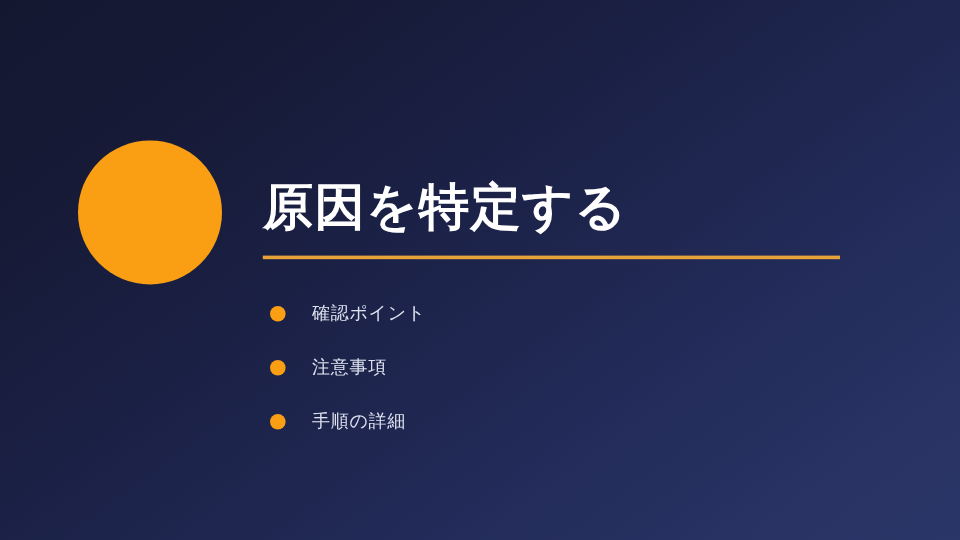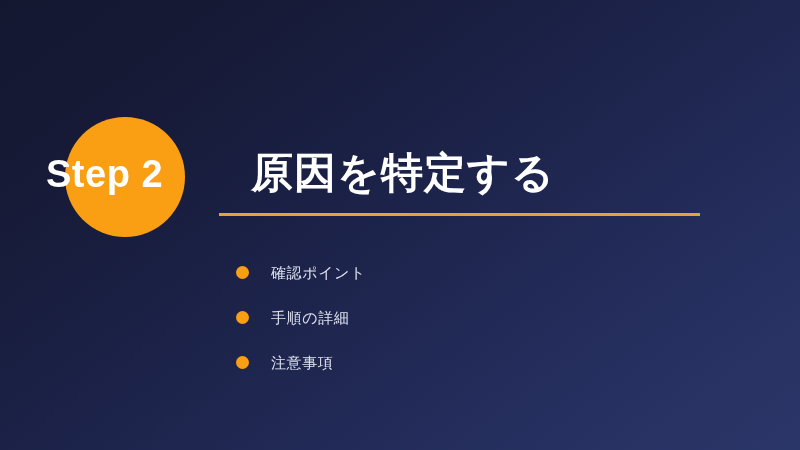--- a/index.html
+++ b/index.html
@@ -56,39 +56,38 @@
   .title {
     position: absolute;
     left: 219px;
     top: 148px;
     font-size: 42px;
     font-weight: bold;
     color: #ffffff;
     line-height: 50px;
     letter-spacing: 1px;
     white-space: nowrap;
-    margin-left: 32px;
   }
 
   
   .rule {
     position: absolute;
     left: 219px;
     top: 213px;
     width: 481px;
     height: 3px;
     background: #e8a23a;
   }
 
   
   .bullet-list {
     position: absolute;
     left: 219px;
     top: 234px;
-    margin: 16px;
+    margin: 5px;
     padding: 0;
     list-style: none;
   }
   .bullet-item {
     position: relative;
     height: 45px;
     padding-left: 36px;
     display: flex;
     align-items: center;
   }
@@ -121,35 +120,34 @@
     white-space: nowrap;
   }
 </style>
 </head>
 <body>
 
 <div class="slide">
 
   <div class="step-circle"></div>
 
-  <div class="step-label">Step 2</div>
 
   <div class="title">原因を特定する</div>
 
   <div class="rule"></div>
 
   <ul class="bullet-list">
     <li class="bullet-item">
       <span class="bullet-dot"></span>
       <span class="bullet-text">確認ポイント</span>
     </li>
     <li class="bullet-item">
       <span class="bullet-dot"></span>
-      <span class="bullet-text">手順の詳細</span>
+      <span class="bullet-text">注意事項</span>
     </li>
     <li class="bullet-item">
       <span class="bullet-dot"></span>
-      <span class="bullet-text">注意事項</span>
+      <span class="bullet-text">手順の詳細</span>
     </li>
   </ul>
 
 
 </div>
 
 </body></html>

